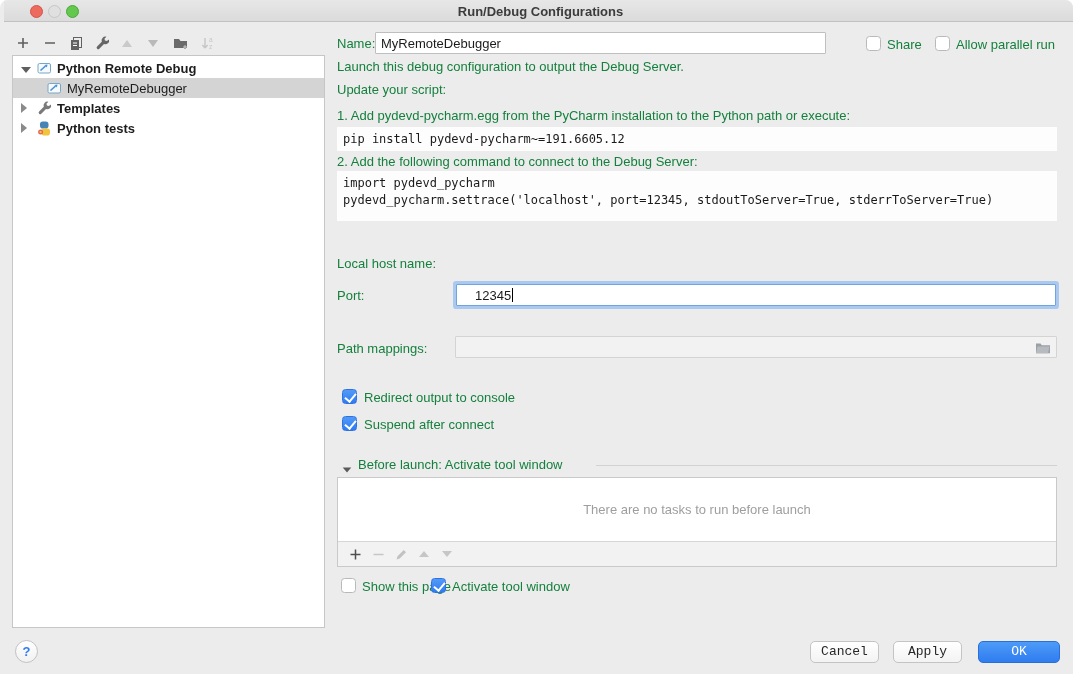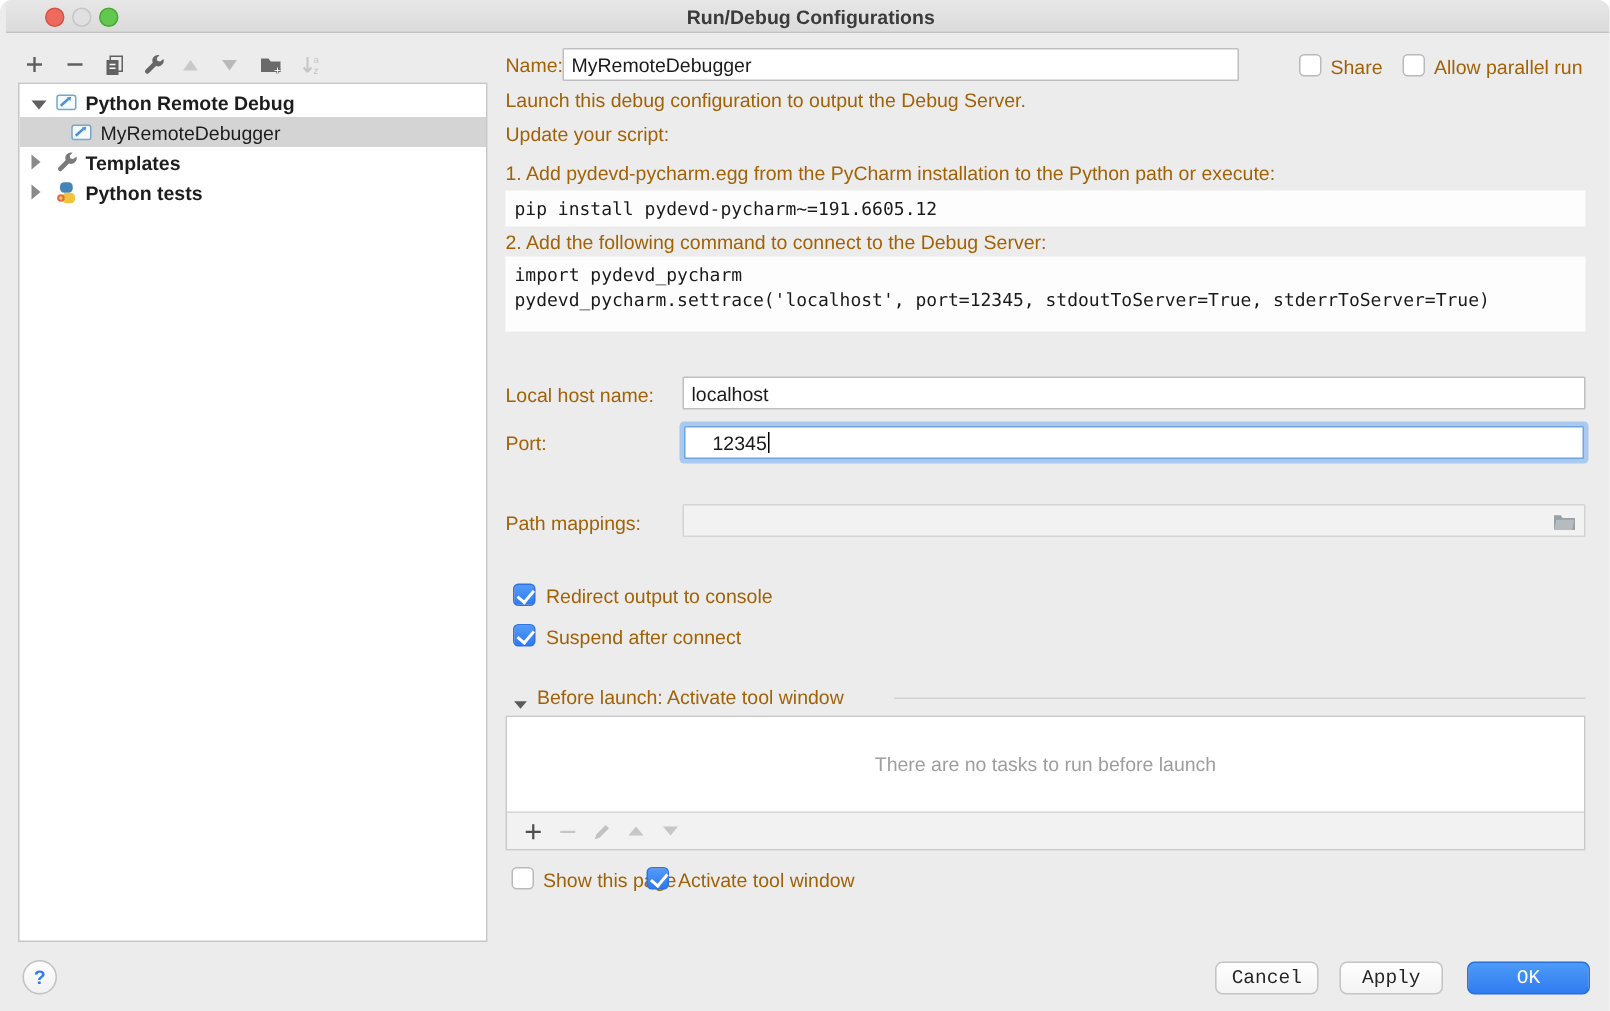--- a/index.html
+++ b/index.html
@@ -35,21 +35,21 @@
   .tree-row.selected { background:#d4d4d4; }
   .tree-row .twisty { width:10px; margin-left:8px; display:inline-block; }
   .tri-down { width:0; height:0; border-left:5px solid transparent; border-right:5px solid transparent; border-top:6px solid #5f5f5f; display:inline-block; }
   .tri-right { width:0; height:0; border-top:5px solid transparent; border-bottom:5px solid transparent; border-left:6px solid #8a8a8a; display:inline-block; }
   .tree-icon { width:15px; height:15px; margin:0 5px 0 6px; flex:none; }
   .tree-label { font-size:13px; }
   .tree-label.bold { font-weight:700; }
   .indent { display:inline-block; width:28px; }
   
   .abs { position:absolute; }
-  .lbl { font-size:13px; color:#a16207; white-space:nowrap; }
+  .lbl { font-size:13px; color:#15803d; white-space:nowrap; }
   .txt-input {
     position:absolute; height:22px; background:#ffffff;
     border:1px solid #bfbfbf; border-radius:1px; font-family:"Liberation Sans",sans-serif;
     font-size:13px; color:#1b1b1b; padding:0 5px; outline:none;
   }
   .faux-input {
     position:absolute; height:22px; background:#ffffff;
     border:1px solid #70a4e0; border-radius:1px;
     box-shadow:0 0 0 3px #a9c9f1;
     display:flex; align-items:center; padding:0 18px; font-size:13px; color:#1b1b1b;
@@ -215,21 +215,20 @@
 
   <div class="abs lbl" style="left:337px; top:59px">Launch this debug configuration to output the Debug Server.</div>
   <div class="abs lbl" style="left:337px; top:82px">Update your script:</div>
   <div class="abs lbl" style="left:337px; top:108px">1. Add pydevd-pycharm.egg from the PyCharm installation to the Python path or execute:</div>
   <div class="codeblock" style="top:127px; height:24px; line-height:16px">pip install pydevd-pycharm~=191.6605.12</div>
   <div class="abs lbl" style="left:337px; top:154px">2. Add the following command to connect to the Debug Server:</div>
   <div class="codeblock" style="top:171px; height:50px"><span>import pydevd_pycharm</span>
 <span>pydevd_pycharm.settrace('localhost', port=12345, stdoutToServer=True, stderrToServer=True)</span></div>
 
   <div class="abs lbl" style="left:337px; top:256px">Local host name:</div>
-  <input class="txt-input" style="left: 455px; top: 251px; width: 602px;" value="localhost">
 
   <div class="abs lbl" style="left:337px; top:288px">Port:</div>
   <div class="faux-input" style="left:456px; top:284px; width:600px">
     <span>12345</span>
       <span class="caret"></span>
   </div>
 
   <div class="abs lbl" style="left:337px; top:341px">Path mappings:</div>
   <div class="disabled-field" style="left:455px; top:336px; width:602px">
     <span></span>

